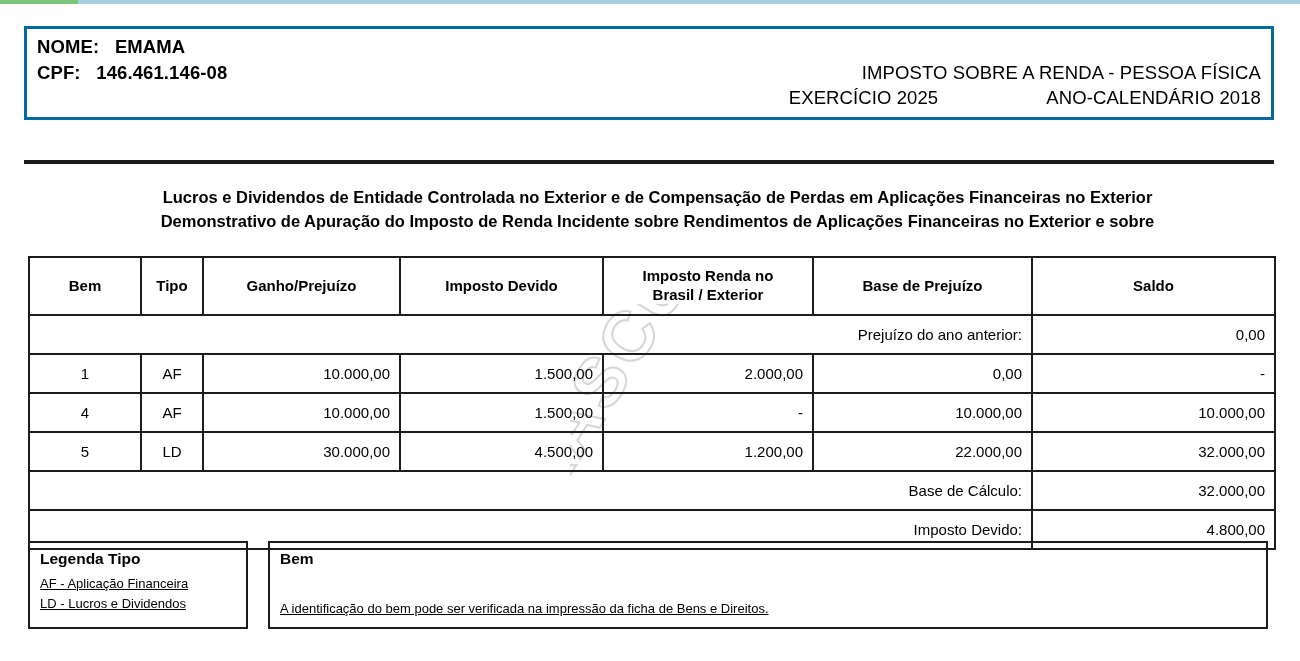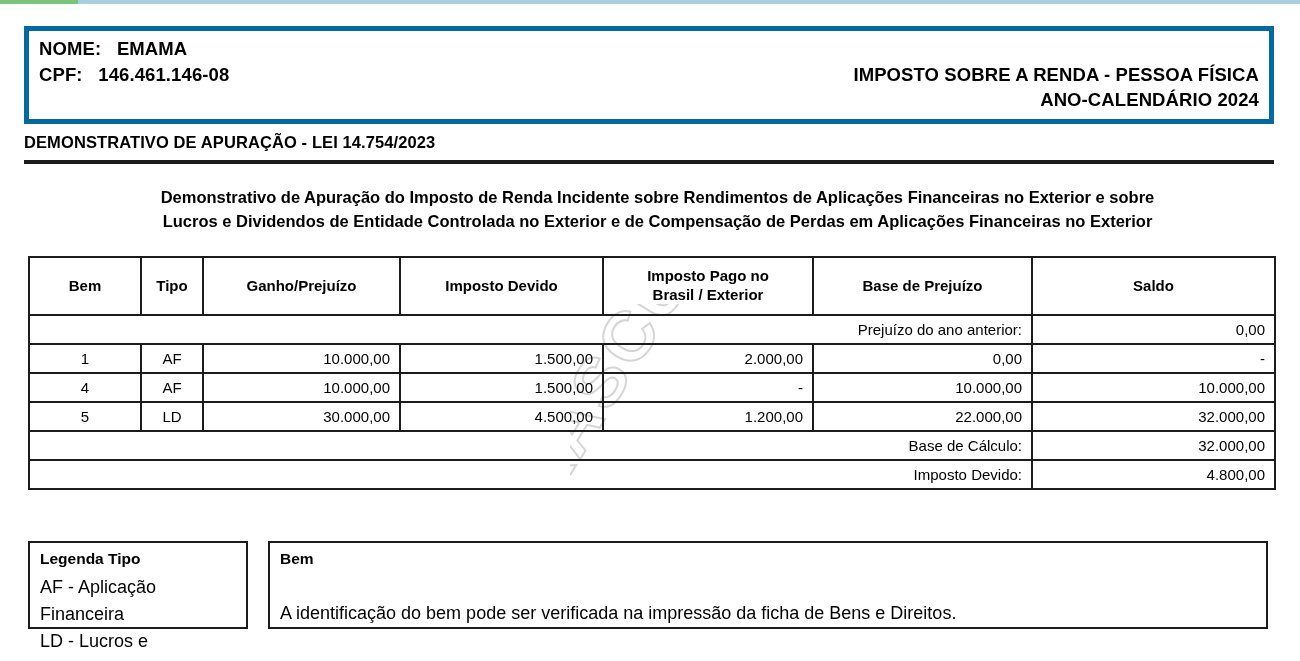--- a/index.html
+++ b/index.html
@@ -62,41 +62,41 @@
     text-stroke: 2px #cfcfcf;
     opacity: .85;
   }
 
   
   .header-box {
     position: absolute;
     left: 24px;
     top: 22px;
     width: 1250px;
-    border: 5px solid #0369a1;
+    border: 3px solid #0369a1;
     box-sizing: border-box;
     padding: 5px 10px 6px 10px;
     background: transparent;
     z-index: 2;
   }
   .hdr-row {
     display: flex;
     align-items: baseline;
     line-height: 1.38;
   }
   .hdr-left {
     font-size: 18.5px;
     font-weight: 700;
     letter-spacing: .1px;
     white-space: pre;
   }
   .hdr-right {
     margin-left: auto;
     font-size: 18.5px;
-    font-weight: 700;
+    font-weight: 400;
     letter-spacing: .1px;
     white-space: pre;
     display: flex;
   }
   .hdr-right .exercicio { }
   .hdr-right .anocal { margin-left: 108px; }
 
   .subheader {
     position: absolute;
     left: 24px;
@@ -142,21 +142,21 @@
     border-collapse: collapse;
     width: 1246px;
     table-layout: fixed;
     background: transparent;
   }
   table.main td, table.main th {
     border: 2px solid #1c1c1c;
     padding: 0 9px;
     font-size: 15px;
     font-weight: 400;
-    height: 29px;
+    height: 39px;
     box-sizing: border-box;
     background: transparent;
   }
   table.main thead th {
     font-weight: 700;
     text-align: center;
     height: 58px;
     line-height: 1.25;
     vertical-align: middle;
   }
@@ -180,22 +180,23 @@
     background: transparent;
   }
   .legend-tipo { width: 220px; height: 88px; }
   .legend-bem  { width: 1000px; height: 88px; margin-left: 20px; }
   .legend-title {
     font-size: 15.5px;
     font-weight: 700;
     margin-bottom: 6px;
   }
   .legend-line {
-    font-size: 18px;
+    font-size: 13px;
     line-height: 1.5;
+    text-decoration: underline;
   }
   .legend-bem .legend-line { line-height: 1.6; margin-top: 31px; }
 </style>
 </head>
 <body>
 
 <div class="top-strip">
   <div class="seg-green"></div>
   <div class="seg-blue"></div>
 </div>
@@ -211,52 +212,52 @@
       <div class="hdr-left"><span>NOME:</span>&nbsp;&nbsp; <span>EMAMA</span></div>
     </div>
     <div class="hdr-row">
       <div class="hdr-left"><span>CPF:</span>&nbsp;&nbsp; <span>146.461.146-08</span></div>
       <div class="hdr-right">
         <span>IMPOSTO SOBRE A RENDA - PESSOA FÍSICA</span>
       </div>
     </div>
     <div class="hdr-row">
       <div class="hdr-right">
-        <span class="anocal">ANO-CALENDÁRIO 2024</span>
+        <span class="exercicio">EXERCÍCIO 2025</span>
+        <span class="anocal">ANO-CALENDÁRIO 2018</span>
       </div>
     </div>
   </div>
 
-  <div class="subheader">DEMONSTRATIVO DE APURAÇÃO - LEI 14.754/2023</div>
   <div class="rule"></div>
 
   <div class="doc-title">
+    <div>Lucros e Dividendos de Entidade Controlada no Exterior e de Compensação de Perdas em Aplicações Financeiras no Exterior</div>
     <div>Demonstrativo de Apuração do Imposto de Renda Incidente sobre Rendimentos de Aplicações Financeiras no Exterior e sobre</div>
-    <div>Lucros e Dividendos de Entidade Controlada no Exterior e de Compensação de Perdas em Aplicações Financeiras no Exterior</div>
   </div>
 
   <div class="table-wrap">
     <table class="main">
       <colgroup>
         <col style="width:112px">
         <col style="width:62px">
         <col style="width:197px">
         <col style="width:203px">
         <col style="width:210px">
         <col style="width:219px">
         <col style="width:243px">
       </colgroup>
       <thead>
         <tr>
           <th>Bem</th>
           <th>Tipo</th>
           <th>Ganho/Prejuízo</th>
           <th>Imposto Devido</th>
           <th>
-            <span>Imposto Pago no</span><br>
+            <span>Imposto Renda no</span><br>
             <span>Brasil / Exterior</span>
           </th>
           <th>Base de Prejuízo</th>
           <th>Saldo</th>
         </tr>
       </thead>
       <tbody>
         <tr>
           <td class="r" colspan="6">Prejuízo do ano anterior:</td>
           <td class="r">0,00</td>

